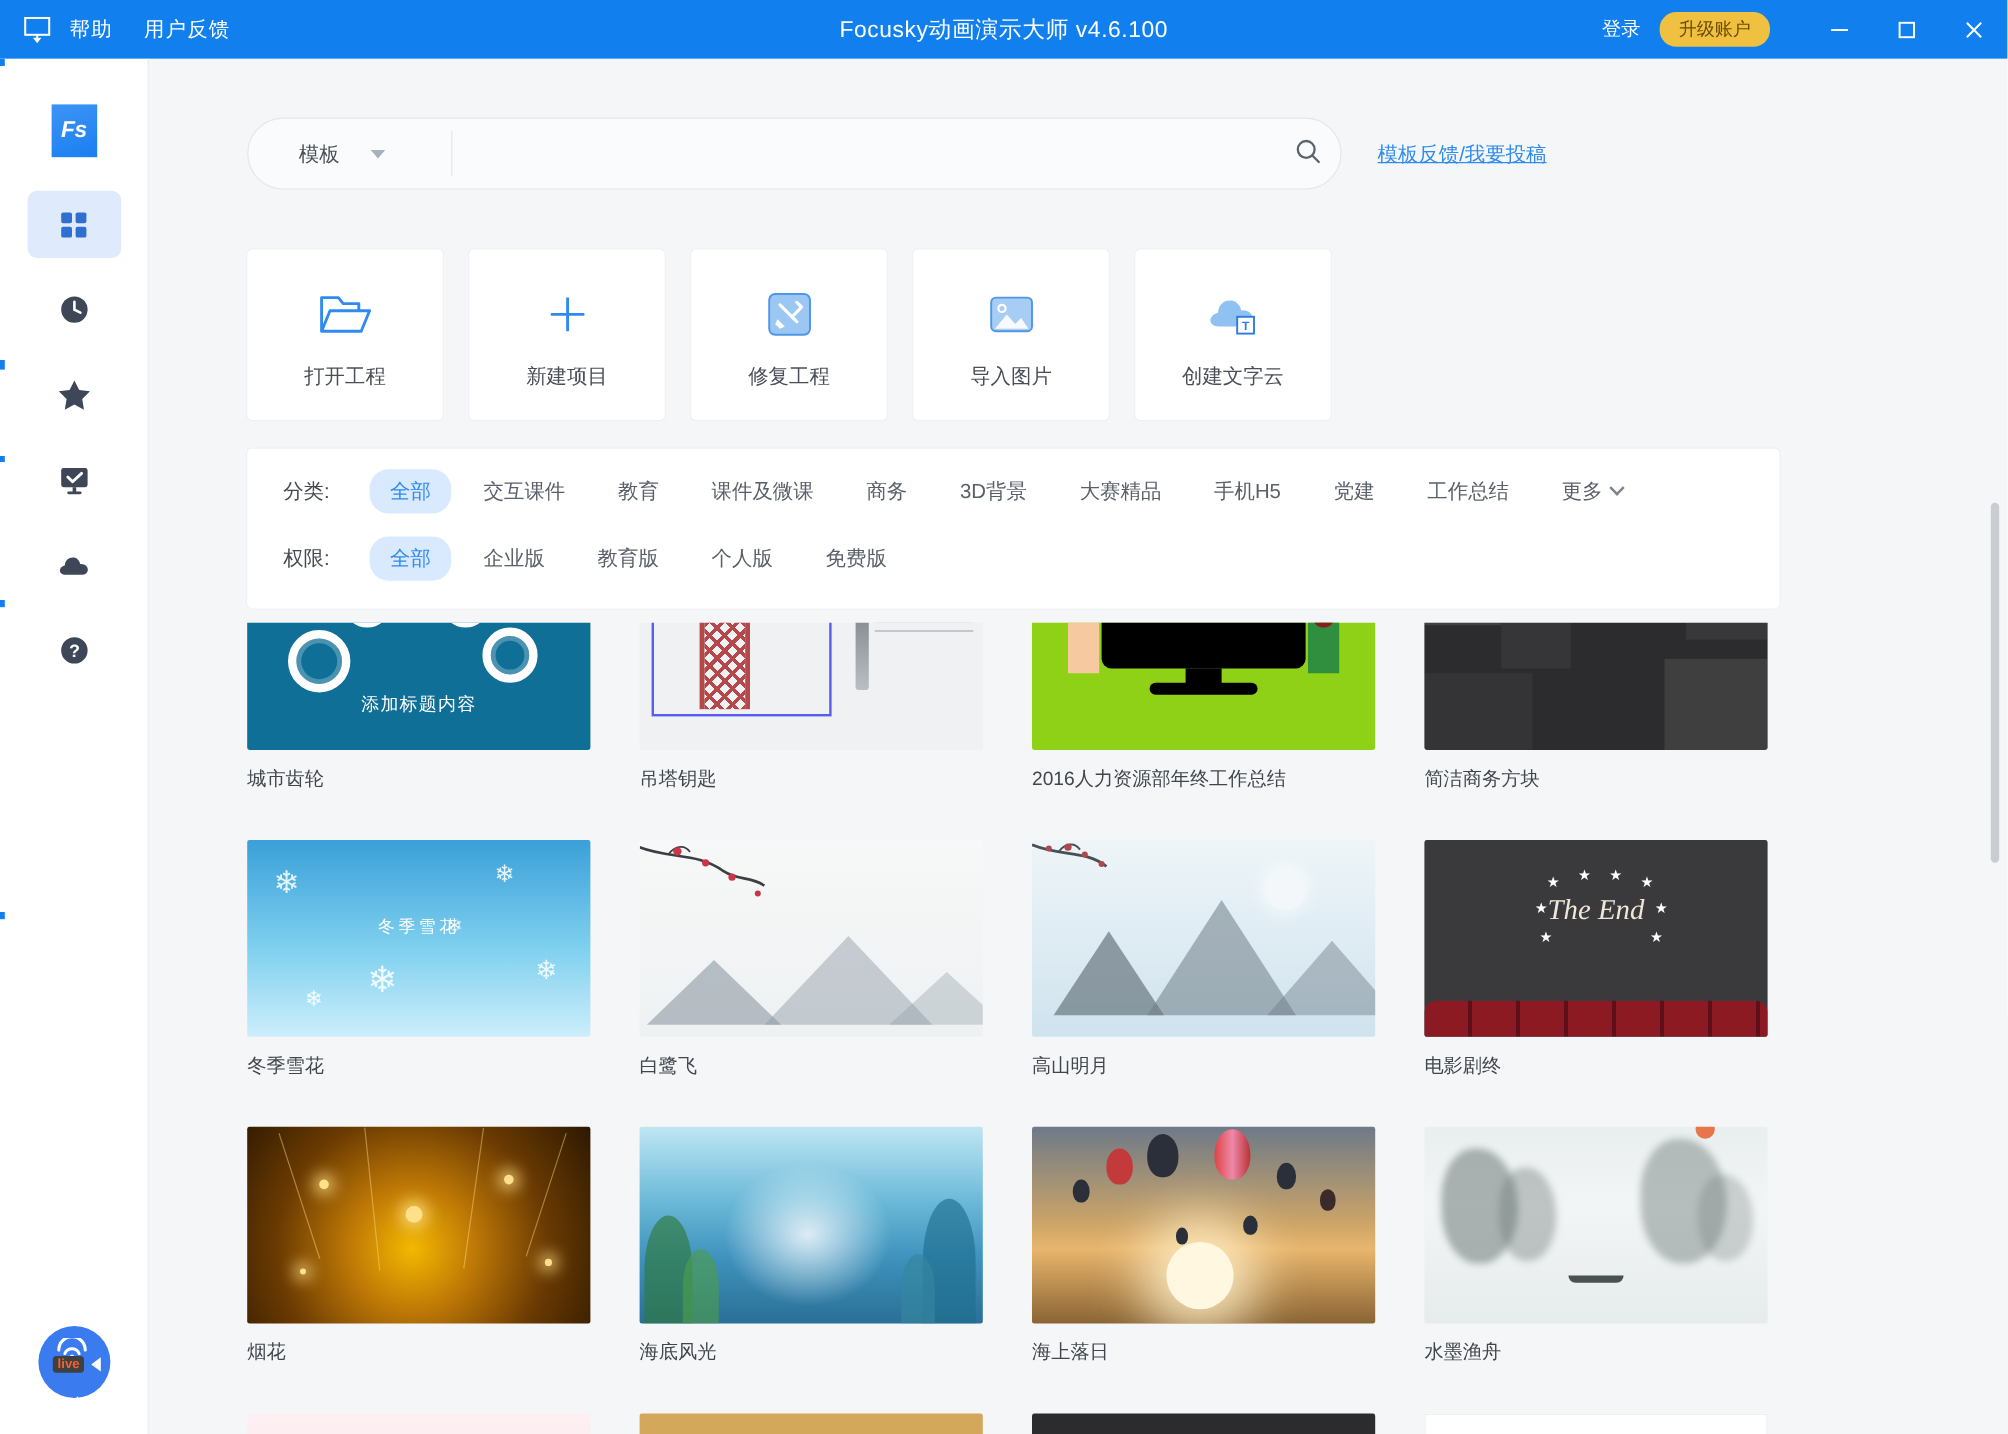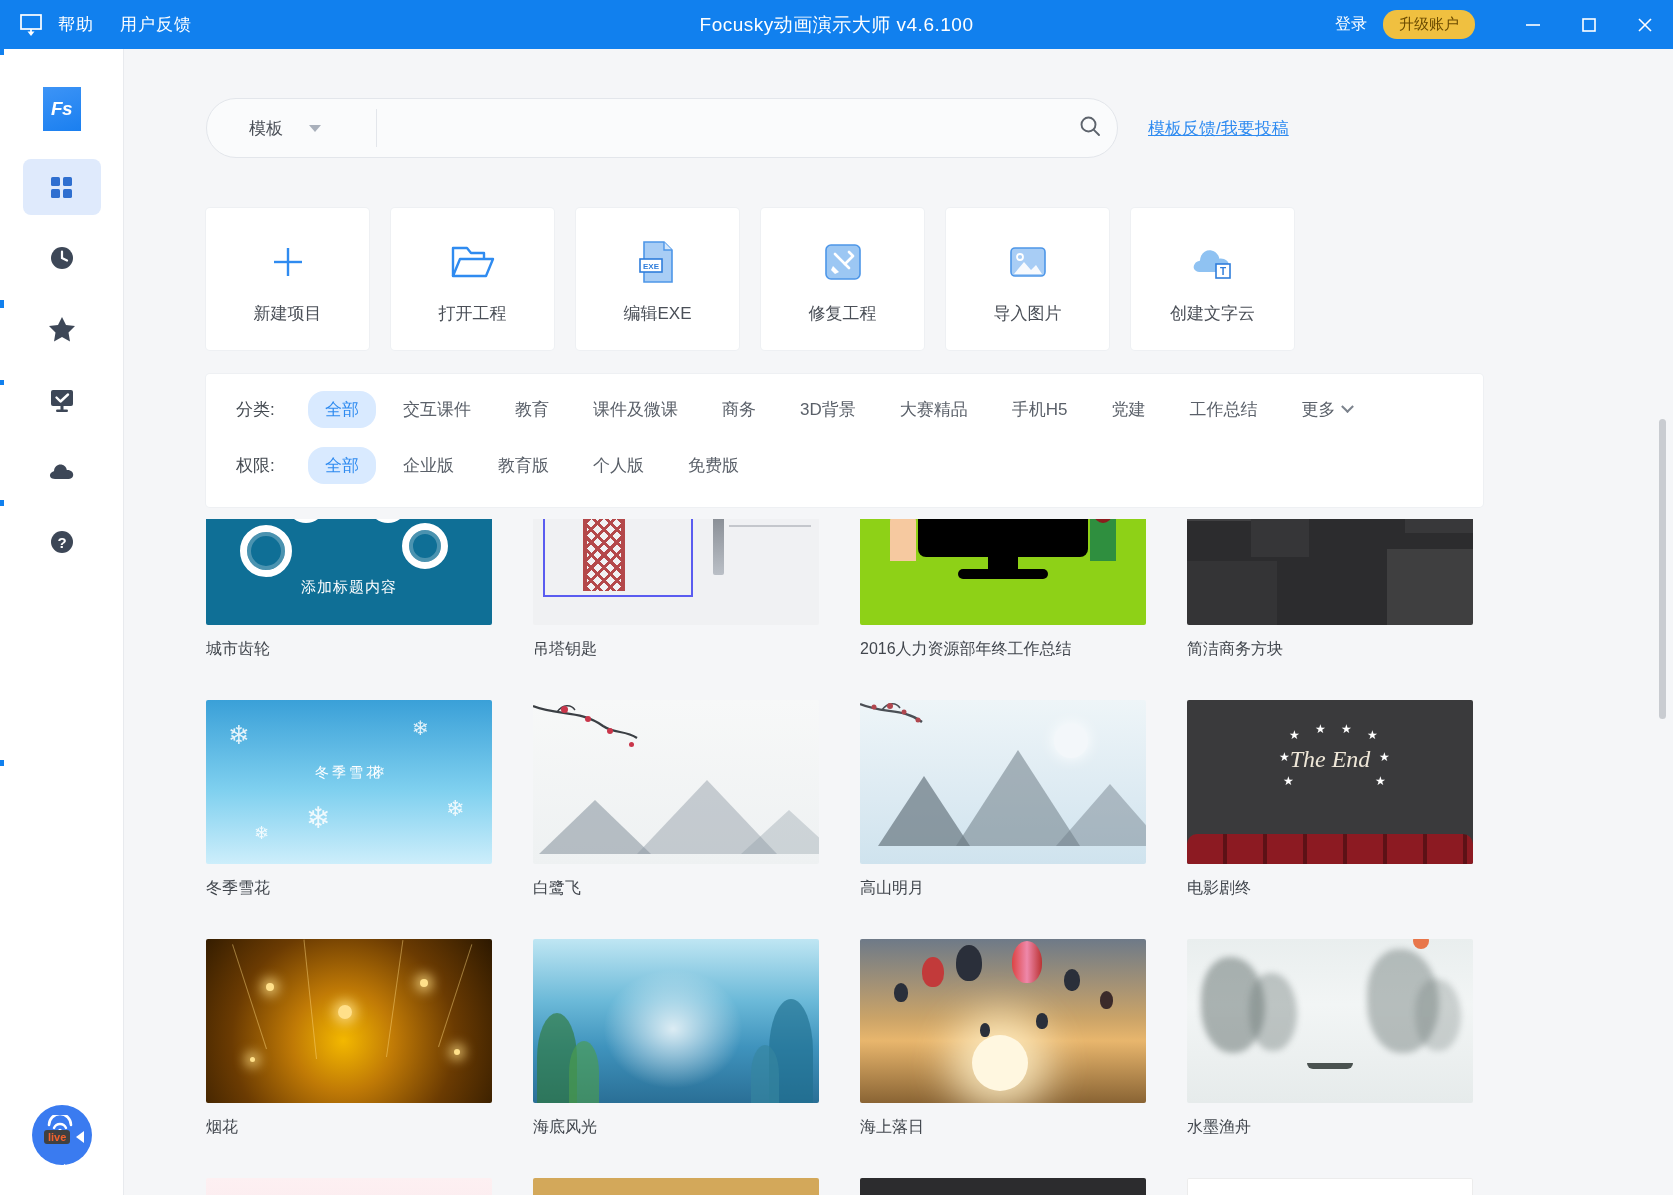--- a/index.html
+++ b/index.html
@@ -367,50 +367,39 @@
           </span>
         </div>
       </div>
       <div class="feedback-link">模板反馈/我要投稿</div>
     </div>
 
     <div class="actions">
 
       <div class="action-card">
         <div class="action-icon">
+          <svg width="46" height="40" viewBox="0 0 46 40">
+            <path d="M3 34 L3 6 L17 6 L21 11 L34 11 L34 17" fill="none" stroke="#2f8bf0" stroke-width="2.4" stroke-linejoin="round"></path>
+            <path d="M3 34 L10 17 L43 17 L36 34 Z" fill="none" stroke="#2f8bf0" stroke-width="2.4" stroke-linejoin="round"></path>
+          </svg>
+        </div>
+        <div class="action-label">打开工程</div>
+      </div>
+
+      <div class="action-card">
+        <div class="action-icon">
           <svg width="44" height="44" viewBox="0 0 44 44">
             <line x1="22" y1="8" x2="22" y2="36" stroke="#2f8bf0" stroke-width="2.4"></line>
             <line x1="8" y1="22" x2="36" y2="22" stroke="#2f8bf0" stroke-width="2.4"></line>
           </svg>
         </div>
         <div class="action-label">新建项目</div>
       </div>
 
-      <div class="action-card">
-        <div class="action-icon">
-          <svg width="46" height="40" viewBox="0 0 46 40">
-            <path d="M3 34 L3 6 L17 6 L21 11 L34 11 L34 17" fill="none" stroke="#2f8bf0" stroke-width="2.4" stroke-linejoin="round"></path>
-            <path d="M3 34 L10 17 L43 17 L36 34 Z" fill="none" stroke="#2f8bf0" stroke-width="2.4" stroke-linejoin="round"></path>
-          </svg>
-        </div>
-        <div class="action-label">打开工程</div>
-      </div>
-
-
-      <div class="action-card">
-        <div class="action-icon">
-          <svg width="40" height="46" viewBox="0 0 40 46">
-            <path d="M6 3 H26 L34 11 V43 H6 Z" fill="#a8cdf5" stroke="#4d96e8" stroke-width="1.6"></path>
-            <path d="M26 3 V11 H34" fill="#d6e8fb" stroke="#4d96e8" stroke-width="1.4"></path>
-            <rect x="2" y="20" width="22" height="13" fill="#ffffff" stroke="#2f7ddb" stroke-width="1.6"></rect>
-            <text x="13" y="30" text-anchor="middle" font-size="8" font-weight="bold" fill="#2f7ddb" font-family="Liberation Sans, sans-serif">EXE</text>
-          </svg>
-        </div>
-        <div class="action-label">编辑EXE</div>
-      </div>
+
 
       <div class="action-card">
         <div class="action-icon">
           <svg width="42" height="42" viewBox="0 0 42 42">
             <rect x="4" y="4" width="34" height="34" rx="5" fill="#9cc7f3" stroke="#4d96e8" stroke-width="1.6"></rect>
             <path d="M13 13 L27 27" stroke="#ffffff" stroke-width="2.6" stroke-linecap="round"></path>
             <path d="M27 11 L31 15 L23 23" stroke="#ffffff" stroke-width="2.6" fill="none" stroke-linecap="round" stroke-linejoin="round"></path>
             <path d="M11 25 L17 31 L13 33 L9 29 Z" fill="#ffffff"></path>
           </svg>
         </div>

